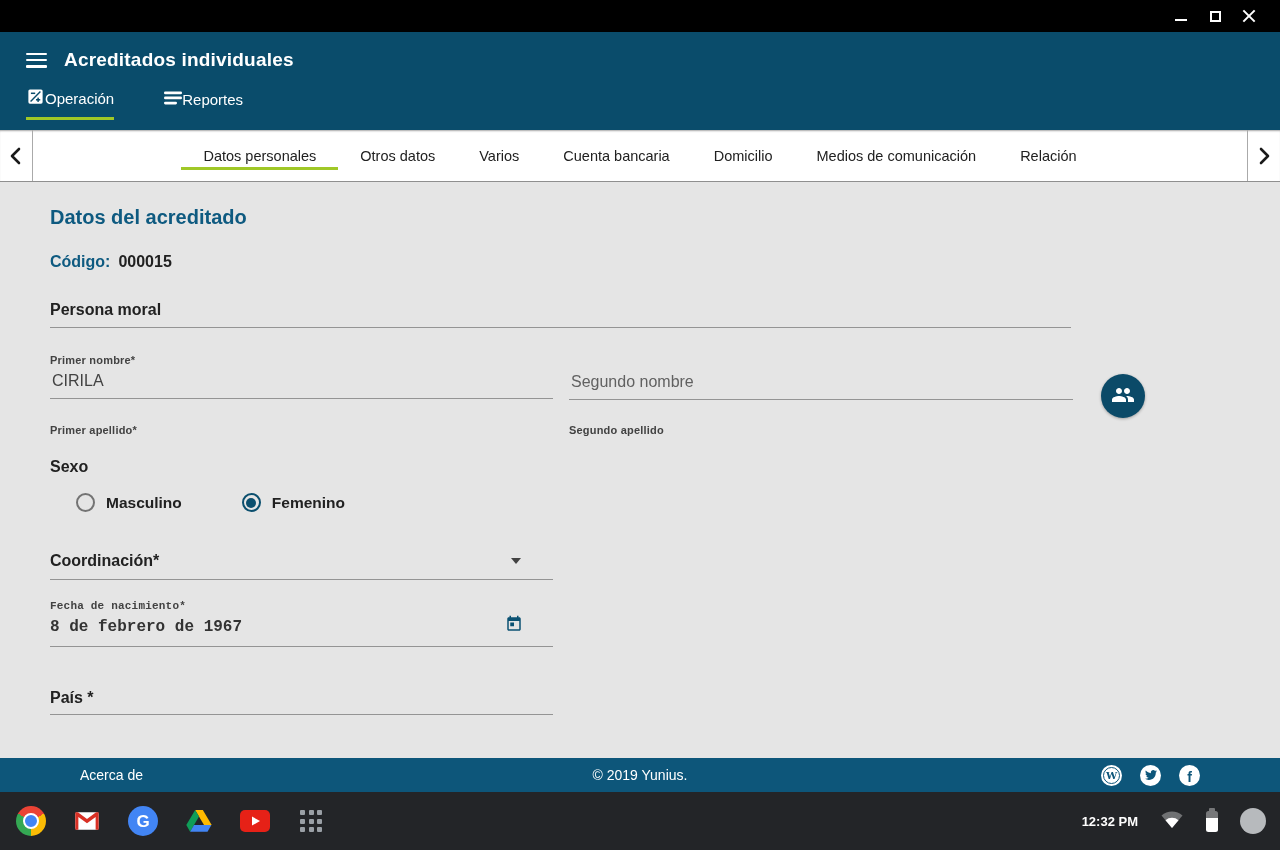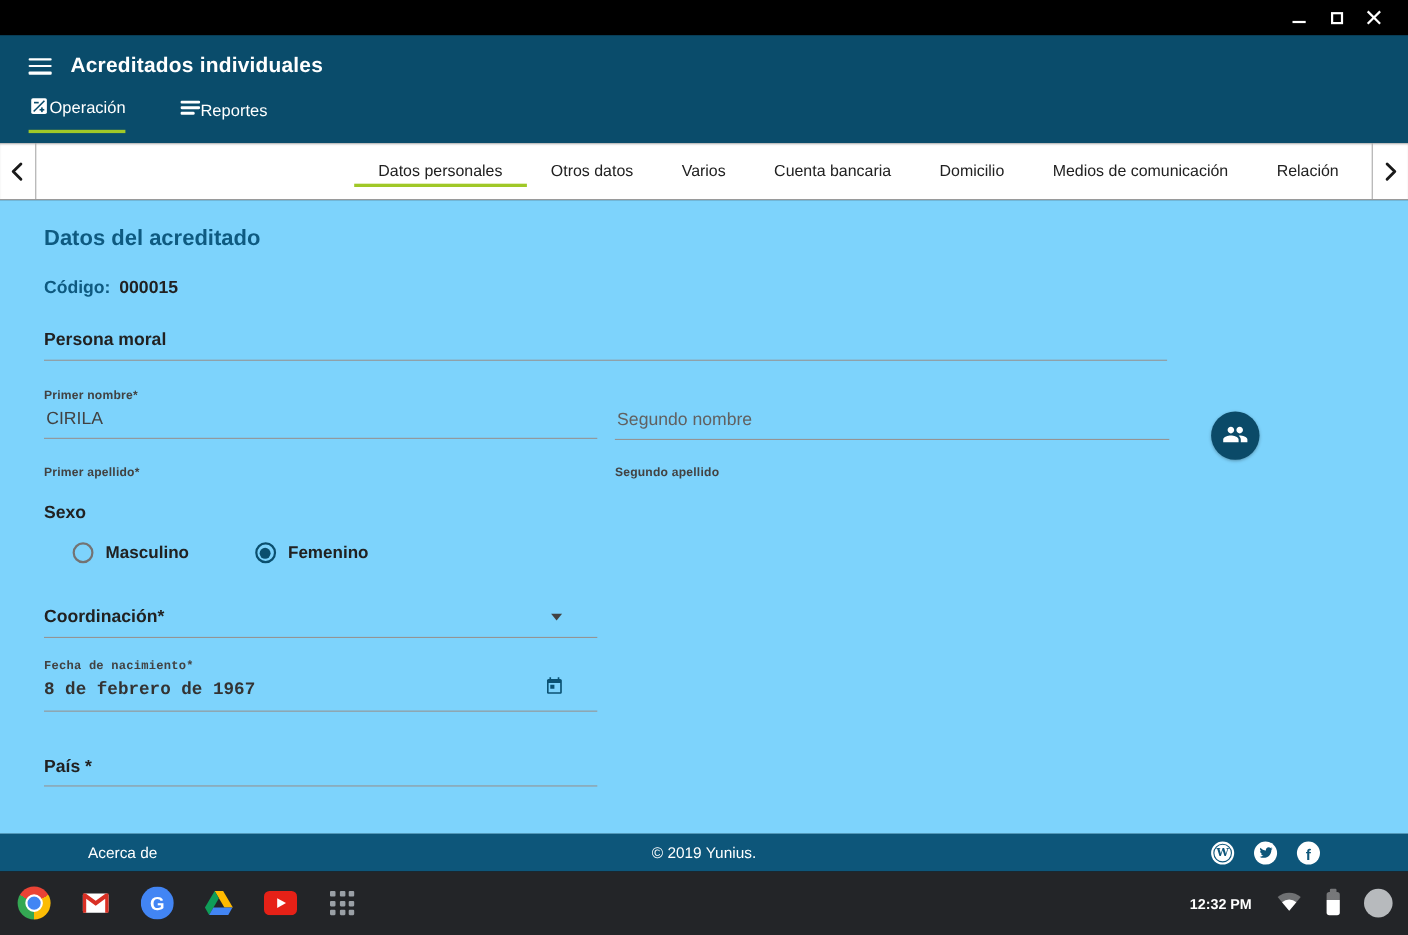--- a/index.html
+++ b/index.html
@@ -26,28 +26,28 @@
   .app-title { margin-left:17px; font-size:19px; font-weight:bold; letter-spacing:.2px; }
   .header-row2 { display:flex; gap:50px; margin-top:16px; }
   .nav-tab { display:flex; align-items:center; gap:0; font-size:15px; padding-bottom:8px; cursor:pointer; }
   .nav-tab.active { border-bottom:3px solid #a0c827; }
 
   
   .section-tabs { height:52px; background:#fff; display:flex; align-items:stretch;
     border-bottom:1px solid #8f8f8f; box-shadow:inset 0 2px 2px -1px rgba(0,0,0,.35); }
   .strip-chevron { width:32px; display:flex; align-items:center; justify-content:center; cursor:pointer; }
   .strip-divider { width:1px; background:#aaa; }
-  .strip-items { flex:1; display:flex; justify-content:flex-end; padding:8px 8px; }
+  .strip-items { flex:1; display:flex; justify-content:center; padding:8px 8px; }
   .strip-tab { position:relative; display:flex; align-items:center; padding:0 22px;
     font-size:14.5px; color:#212121; cursor:pointer; white-space:nowrap; }
   .strip-tab.active::after { content:""; position:absolute; left:0; right:0; bottom:3px;
     height:3px; background:#a0c827; }
 
   
-  .content { position:relative; height:576px; background:#7dd3fc; padding:0 0 0 40px; overflow:hidden; }
+  .content { position:relative; height:576px; background:#e5e5e5; padding:0 0 0 50px; overflow:hidden; }
   .page-title { margin-top:24px; font-size:20px; font-weight:bold; color:#0e5a80; }
   .code-row { margin-top:24px; font-size:16px; font-weight:bold; }
   .code-label { color:#0e5a80; }
   .code-value { color:#212121; margin-left:8px; }
 
   .persona-moral { margin-top:30px; width:1021px; font-size:16px; font-weight:bold; color:#212121;
     padding-bottom:8px; border-bottom:1px solid #949494; cursor:pointer; }
 
   .form-grid { width:1023px; }
   .form-row { display:flex; gap:16px; }

